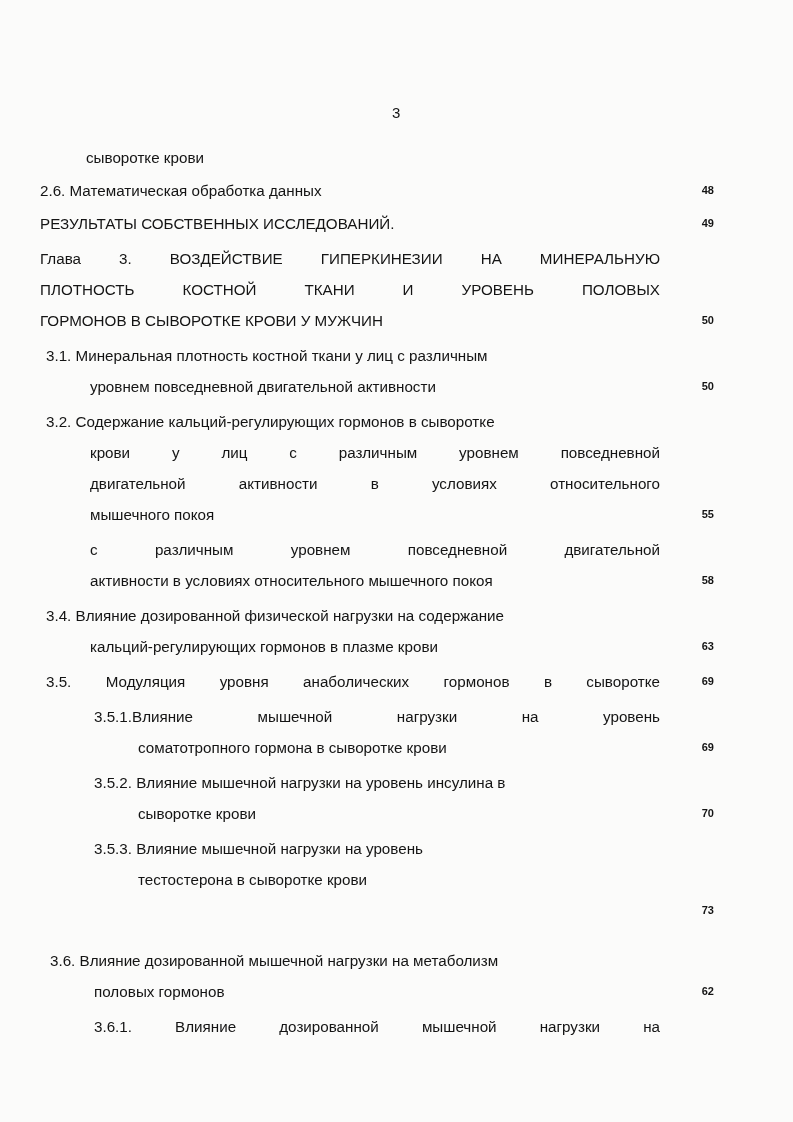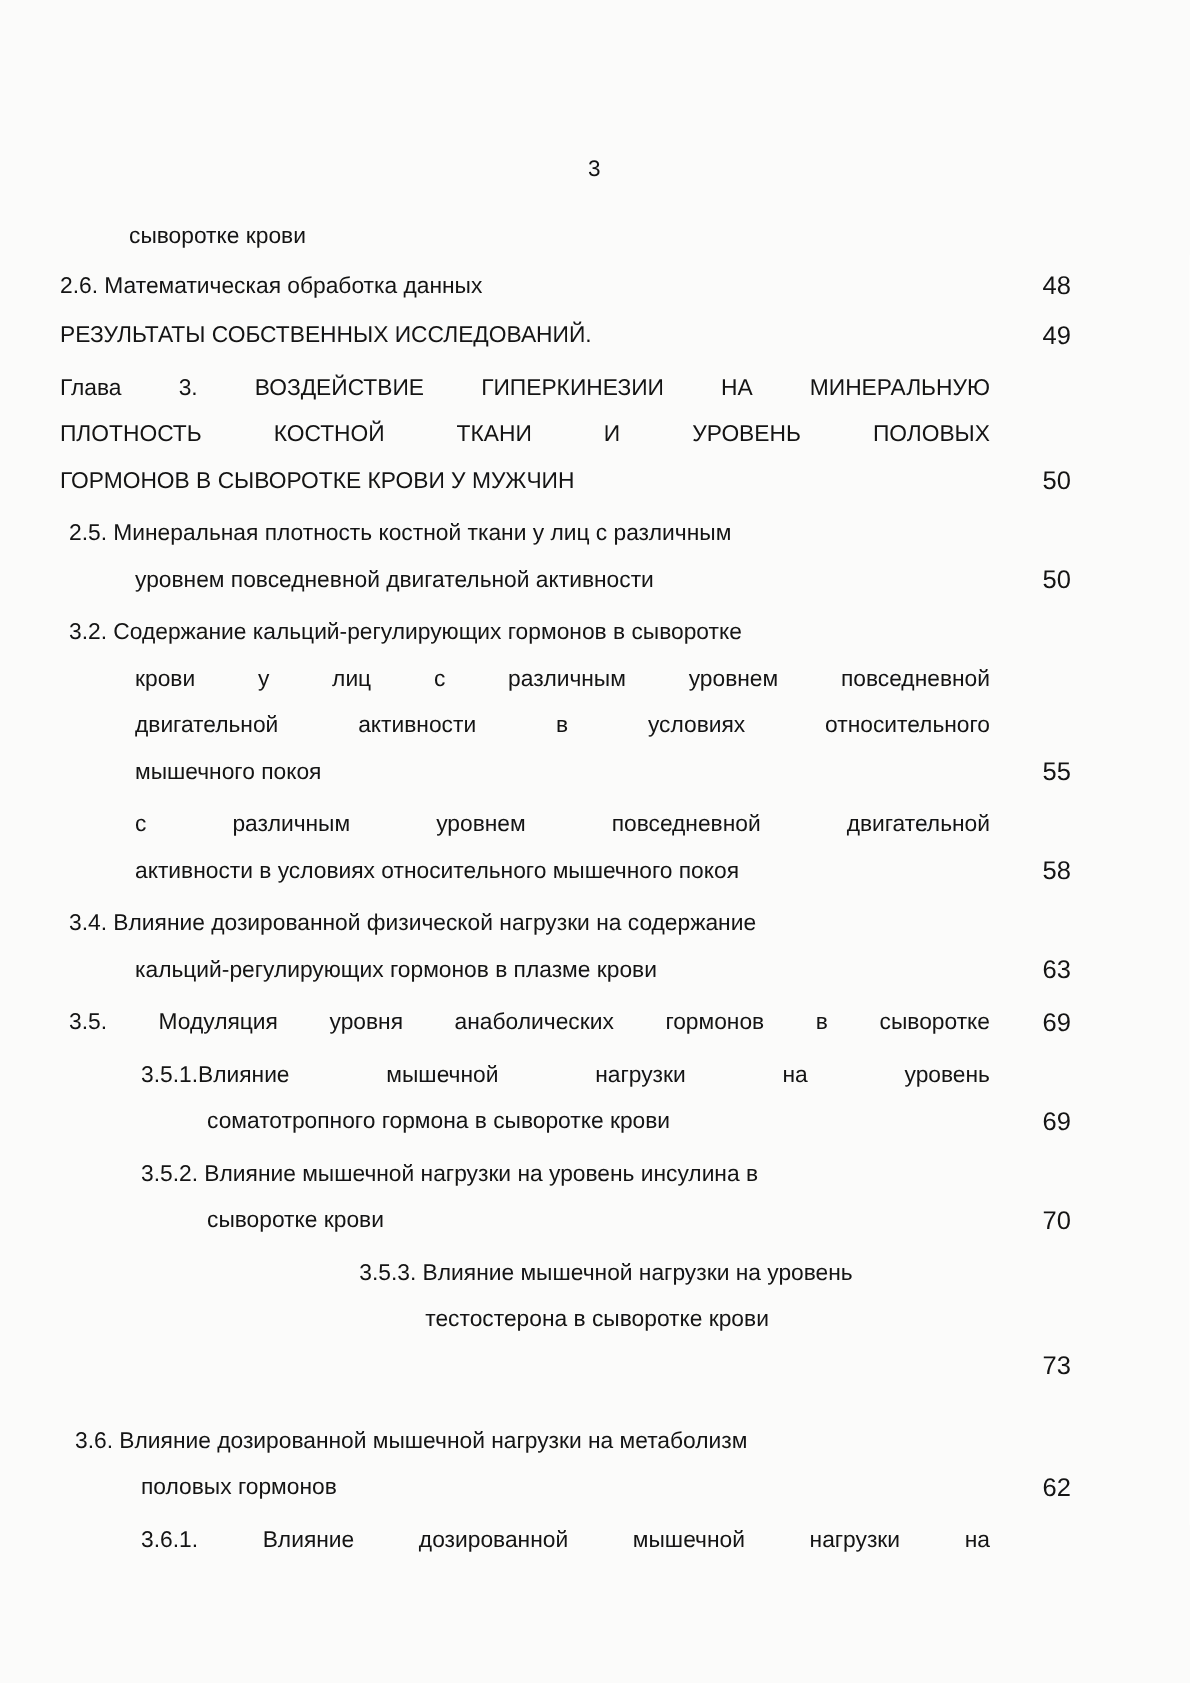--- a/index.html
+++ b/index.html
@@ -31,34 +31,35 @@
     letter-spacing: 0.5px;
   }
   .toc {
     position: absolute;
     top: 142px;
     left: 86px;
     width: 628px;
   }
   .entry {
     display: flex;
-    align-items: center;
+    align-items: flex-start;
     margin-bottom: 2px;
   }
   .entry .text {
     flex: 1 1 auto;
     font-size: 15.2px;
     line-height: 31px;
   }
   .entry .pageno {
     flex: 0 0 46px;
     text-align: right;
-    font-size: 17px;
+    font-size: 11px;
     line-height: 31px;
     padding-left: 8px;
+    font-weight: bold;
   }
   .l {
     display: block;
   }
   .l.j {
     text-align: justify;
     text-align-last: justify;
   }
 </style>
 </head>
@@ -95,21 +96,21 @@
       <div class="text">
         <span class="l j">Глава 3. ВОЗДЕЙСТВИЕ ГИПЕРКИНЕЗИИ НА МИНЕРАЛЬНУЮ</span>
         <span class="l j">ПЛОТНОСТЬ КОСТНОЙ ТКАНИ И УРОВЕНЬ ПОЛОВЫХ</span>
         <span class="l">ГОРМОНОВ В СЫВОРОТКЕ КРОВИ У МУЖЧИН</span>
       </div>
       <div class="pageno" style="align-self:flex-end;">50</div>
     </div>
 
     <div class="entry" style="margin-left:-40px; margin-top:4px;">
       <div class="text">
-        <span class="l">2.5. Минеральная плотность костной ткани у лиц с различным</span>
+        <span class="l">3.1. Минеральная плотность костной ткани у лиц с различным</span>
         <span class="l" style="padding-left:44px;">уровнем повседневной двигательной активности</span>
       </div>
       <div class="pageno" style="align-self:flex-end;">50</div>
     </div>
 
     <div class="entry" style="margin-left:-40px; margin-top:4px;">
       <div class="text">
         <span class="l">3.2. Содержание кальций-регулирующих гормонов в сыворотке</span>
         <span class="l j" style="padding-left:44px;">крови у лиц с различным уровнем повседневной</span>
         <span class="l j" style="padding-left:44px;">двигательной активности в условиях относительного</span>

